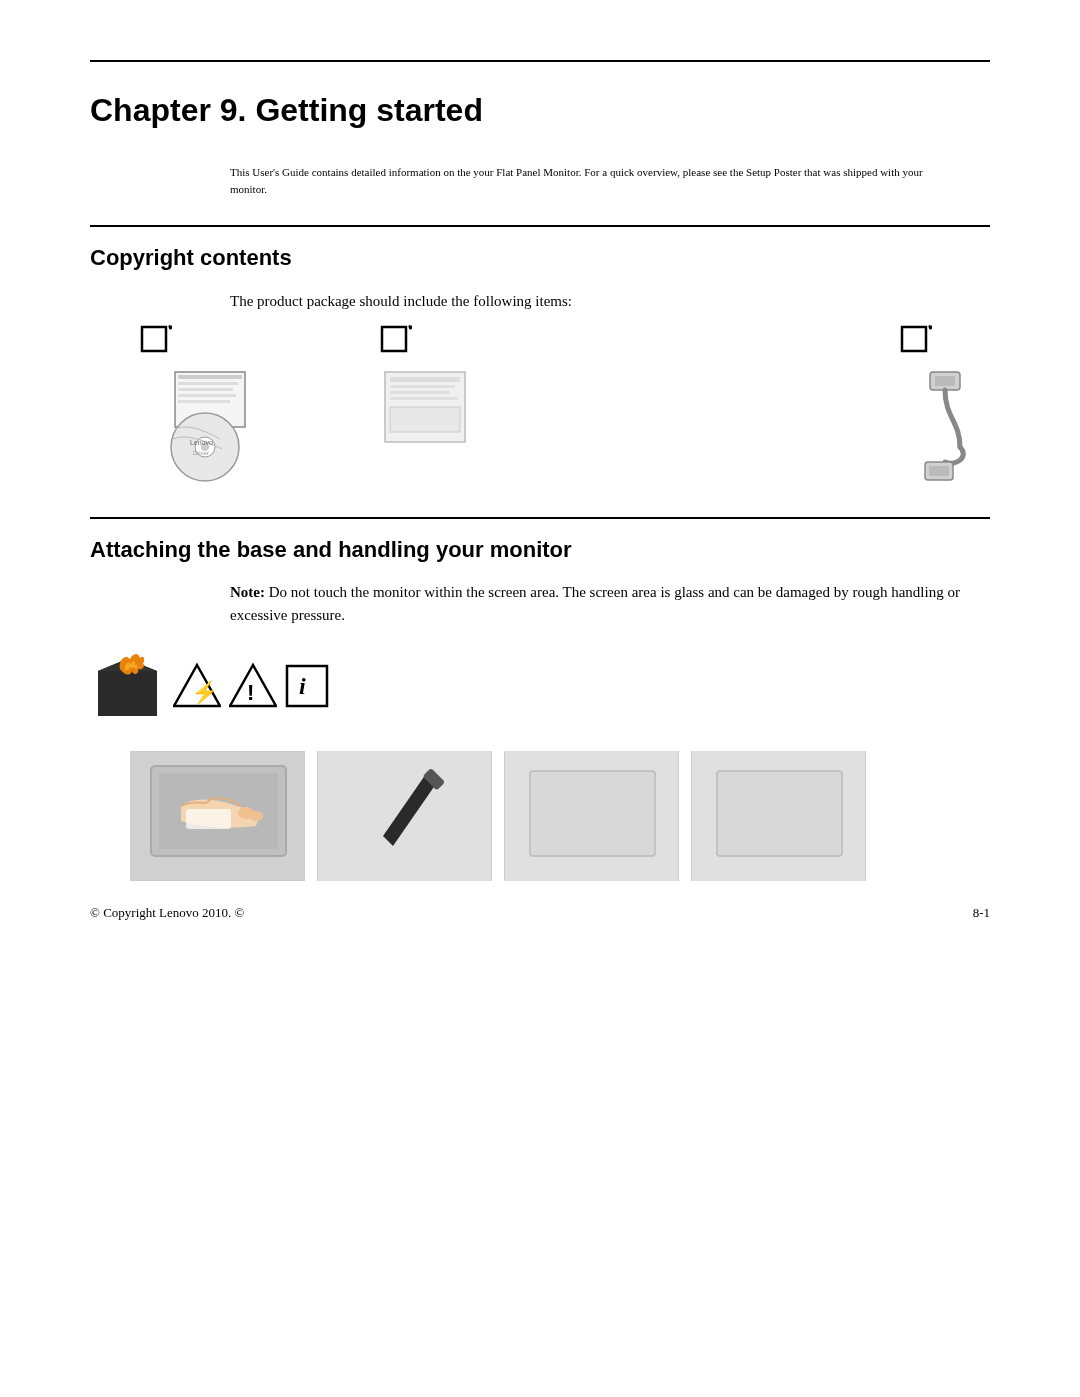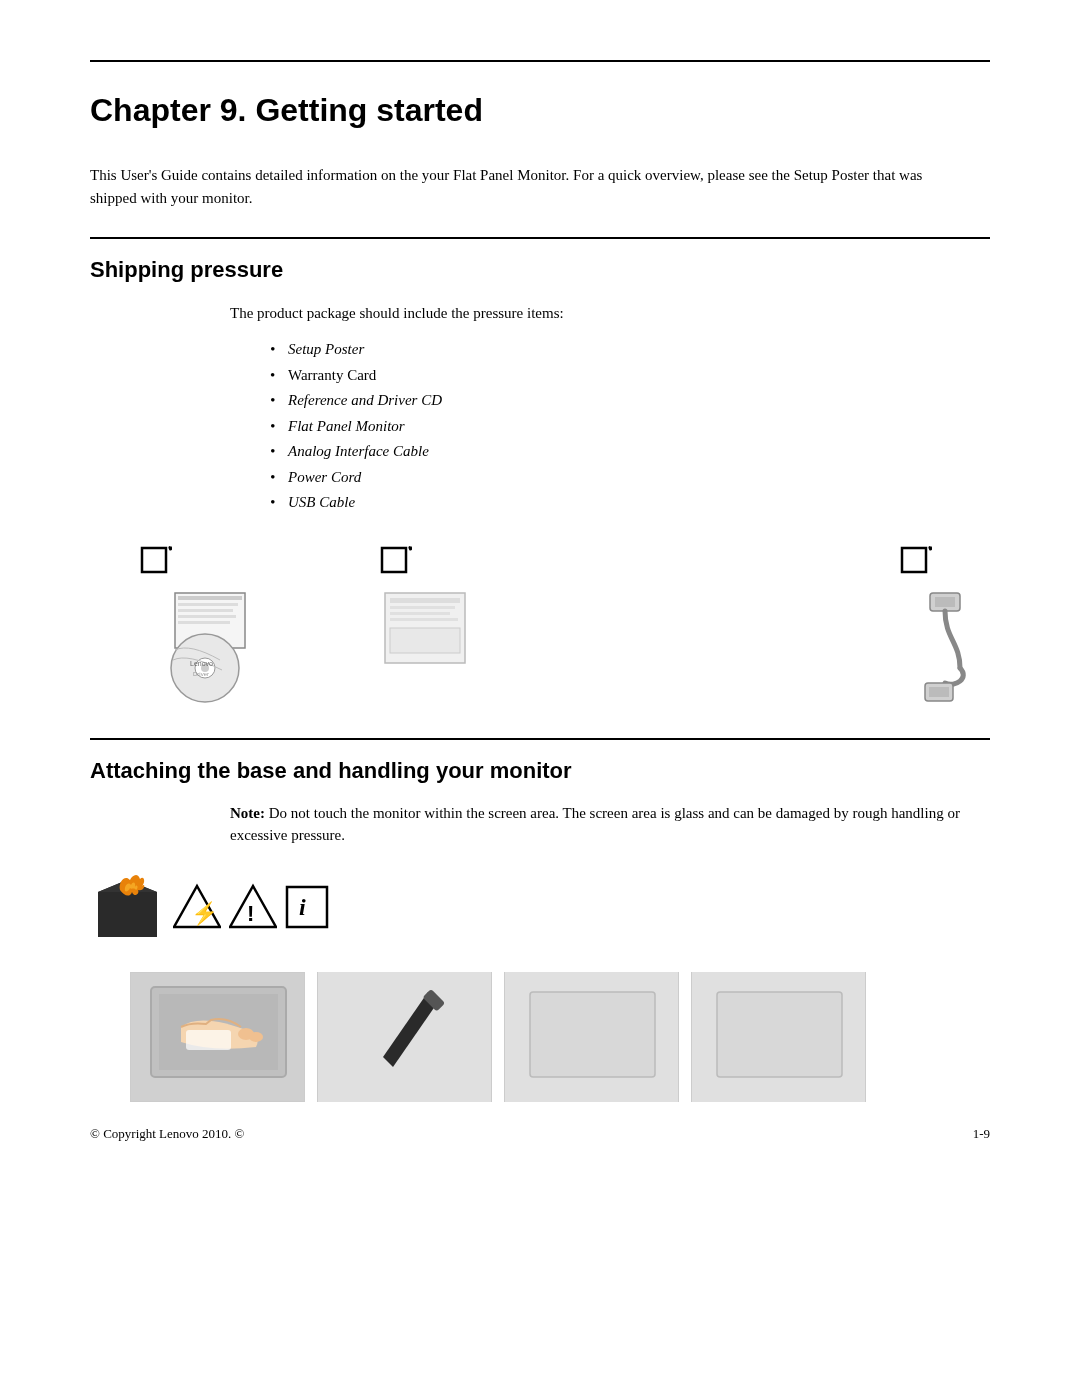--- a/index.html
+++ b/index.html
@@ -27,22 +27,23 @@
     
     .chapter-title {
       font-size: 32px;
       font-weight: bold;
       font-family: Arial, sans-serif;
       margin-bottom: 35px;
     }
 
     
     .intro-para {
+      margin-left: 140px;
       margin-right: 60px;
-      font-size: 15px;
+      font-size: 11px;
       line-height: 1.5;
       margin-bottom: 28px;
     }
 
     
     .section-divider {
       border-top: 2px solid #000;
       margin-bottom: 18px;
     }
 
@@ -173,33 +174,24 @@
 
 <div class="page">
 
   <div class="top-line"></div>
 
   <h1 class="chapter-title">Chapter 9. Getting started</h1>
 
   <p class="intro-para">This User's Guide contains detailed information on the your Flat Panel Monitor.  For a quick overview, please see the Setup Poster that was shipped with your monitor.</p>
 
   <div class="section-divider"></div>
-  <h2 class="section-heading">Shipping pressure</h2>
-
-  <p class="body-text">The product package should include the pressure items:</p>
-
-  <ul class="bullet-list">
-    <li class="italic-item">Setup Poster</li>
-    <li>Warranty Card</li>
-    <li class="italic-item">Reference and Driver CD</li>
-    <li class="italic-item">Flat Panel Monitor</li>
-    <li class="italic-item">Analog Interface Cable</li>
-    <li class="italic-item">Power Cord</li>
-    <li class="italic-item">USB Cable</li>
-  </ul>
+  <h2 class="section-heading">Copyright contents</h2>
+
+  <p class="body-text">The product package should include the following items:</p>
+
 
   <div class="imgs-container">
 
     <div class="img-unit">
 
       <div style="margin-bottom:6px;">
         <svg width="32" height="32">
           <rect x="2" y="2" width="24" height="24" fill="white" stroke="black" stroke-width="2.5"></rect>
           <text x="26" y="6" font-size="18" font-weight="bold" fill="black" font-family="Arial">✓</text>
         </svg>
@@ -344,16 +336,16 @@
         <svg width="175" height="130">
           <rect width="175" height="130" fill="#e0e0e0"></rect>
           <rect x="25" y="20" width="125" height="85" rx="3" fill="#d8d8d8" stroke="#bbb" stroke-width="1.5"></rect>
         </svg>
       </div>
     </div>
   </div>
 
   <div class="footer">
     <span>© Copyright Lenovo 2010. ©</span>
-    <span>1-9</span>
+    <span>8-1</span>
   </div>
 
 </div>
 
 </body></html>

